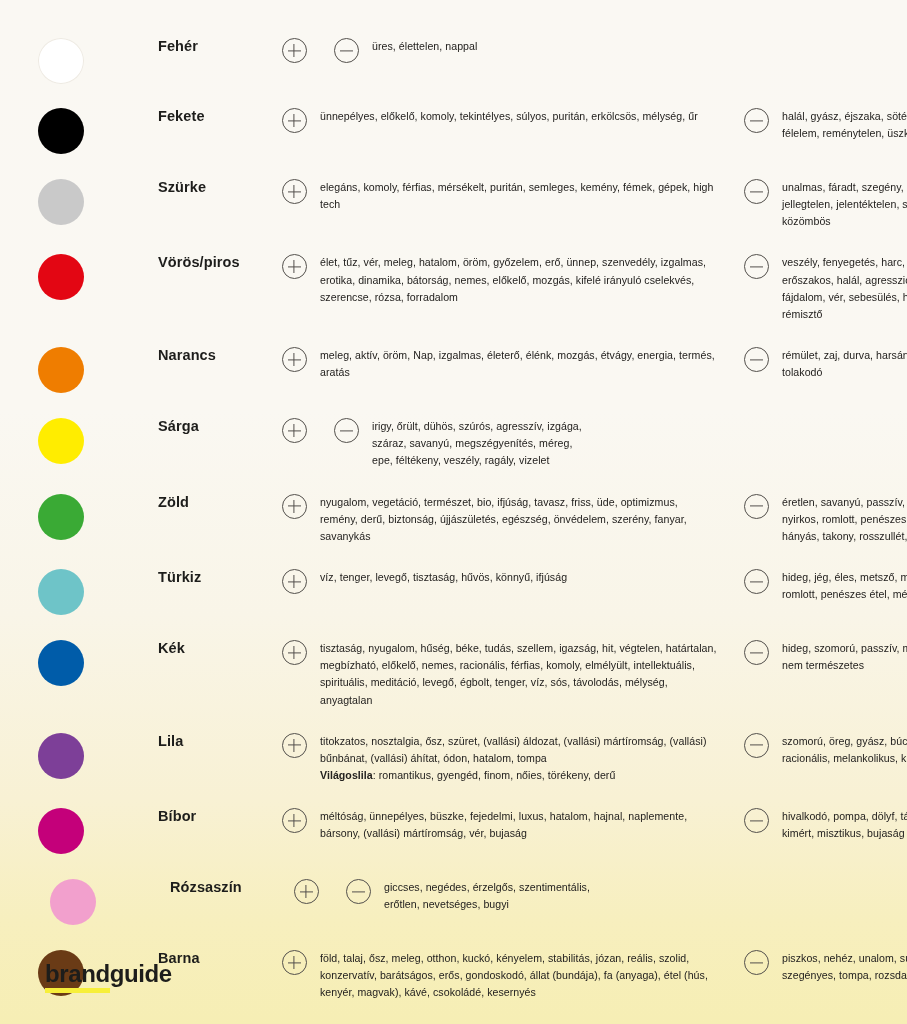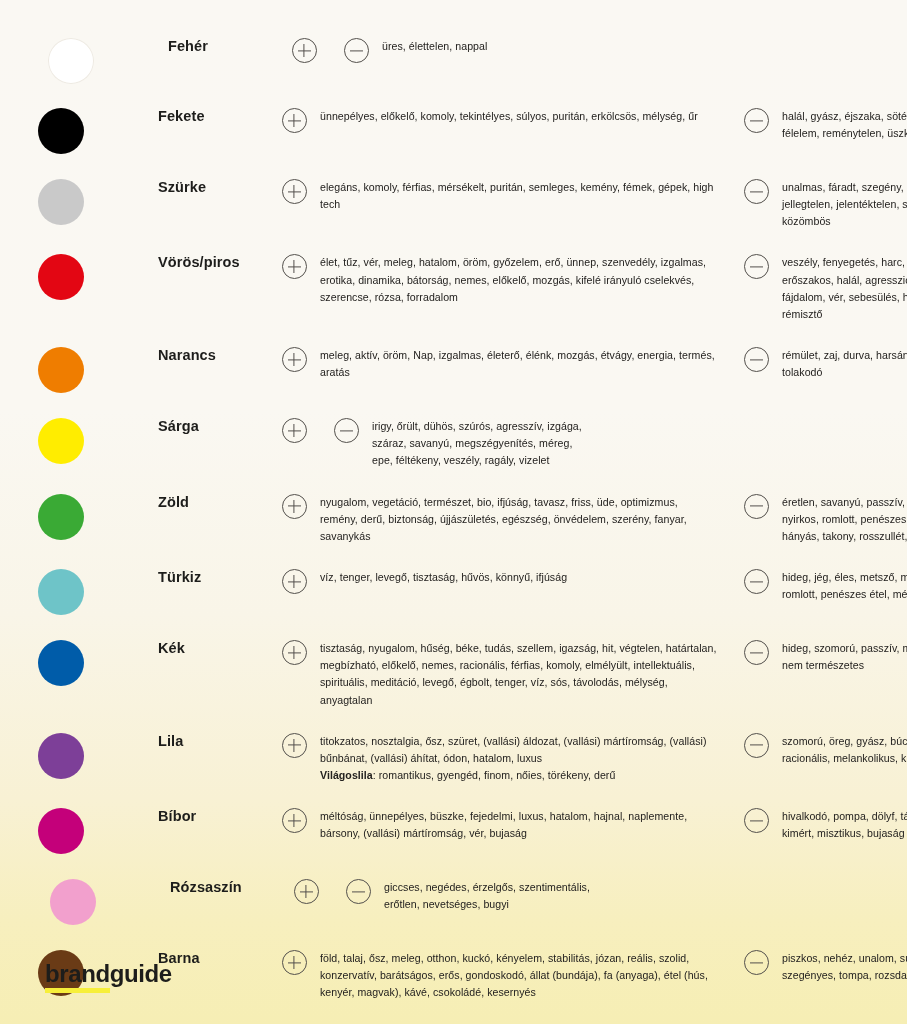--- a/index.html
+++ b/index.html
@@ -140,21 +140,21 @@
     border-bottom: 5px solid #f7ef3a;
     padding-bottom: 1px;
   }
 </style>
 </head>
 <body>
 
 <div class="sheet">
 
   <div class="rows" id="rows-container">
-      <div class="row" style="min-height: 70px; padding-top: 14px; padding-bottom: 12px; margin-left: 10px;">
+      <div class="row" style="min-height: 70px; padding-top: 14px; padding-bottom: 12px;">
         <div class="swatch-cell">
           <span class="swatch" style="background: rgb(255, 255, 255); box-shadow: rgb(238, 234, 226) 0px 0px 0px 1px inset;"></span>
         </div>
         <div class="name-cell">Fehér</div>
         <div class="sign-cell">
           <span class="sign plus"></span>
         </div>
         <div class="sign-cell">
           <span class="sign minus"></span>
         </div>
@@ -305,21 +305,21 @@
       </div>
       <div class="row" style="min-height: 71px; padding-top: 12px; padding-bottom: 12px;">
         <div class="swatch-cell">
           <span class="swatch" style="background: rgb(125, 63, 152);"></span>
         </div>
         <div class="name-cell">Lila</div>
         <div class="sign-cell">
           <span class="sign plus"></span>
         </div>
         <div class="pos-cell">
-          <div class="words"><span>titokzatos, nosztalgia, ősz, szüret, (vallási) áldozat, (vallási) mártíromság, (vallási) bűnbánat, (vallási) áhítat, ódon, hatalom, luxus</span><br><span class="hl">Világoslila</span><span>: romantikus, gyengéd, finom, nőies, törékeny, derű</span></div>
+          <div class="words"><span>titokzatos, nosztalgia, ősz, szüret, (vallási) áldozat, (vallási) mártíromság, (vallási) bűnbánat, (vallási) áhítat, ódon, hatalom, tompa</span><br><span class="hl">Világoslila</span><span>: romantikus, gyengéd, finom, nőies, törékeny, derű</span></div>
         </div>
         <div class="sign-cell">
           <span class="sign minus"></span>
         </div>
         <div class="neg-cell">
           <div class="words"><span>szomorú, öreg, gyász, búcsú, misztikus, nem racionális, melankolikus, kesernyés</span></div>
         </div>
       </div>
       <div class="row" style="min-height: 71px; padding-top: 12px; padding-bottom: 12px;">
         <div class="swatch-cell">

